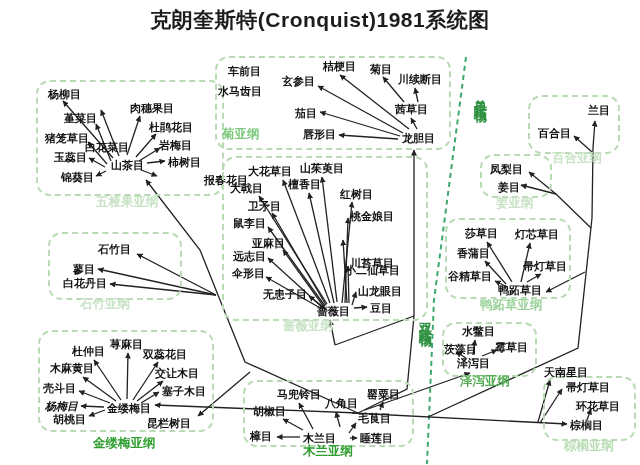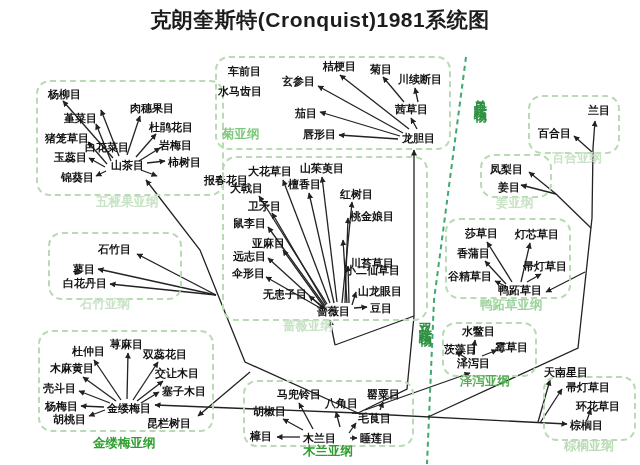--- a/index.html
+++ b/index.html
@@ -165,21 +165,21 @@
       <div class="node" style="left: 63px; top: 277px; color: rgb(20, 20, 20);">白花丹目</div>
       <div class="gbox" style="left: 38px; top: 330px; width: 172px; height: 98px; border-color: rgb(185, 218, 180);"></div>
       <div class="glabel" style="left: 93px; top: 437px; color: rgb(47, 158, 47);">金缕梅亚纲</div>
       <div class="node" style="left: 72px; top: 345px; color: rgb(20, 20, 20);">杜仲目</div>
       <div class="node" style="left: 110px; top: 338px; color: rgb(20, 20, 20);">荨麻目</div>
       <div class="node" style="left: 143px; top: 348px; color: rgb(20, 20, 20);">双蕊花目</div>
       <div class="node" style="left: 50px; top: 362px; color: rgb(20, 20, 20);">木麻黄目</div>
       <div class="node" style="left: 155px; top: 367px; color: rgb(20, 20, 20);">交让木目</div>
       <div class="node" style="left: 43px; top: 382px; color: rgb(20, 20, 20);">壳斗目</div>
       <div class="node" style="left: 162px; top: 385px; color: rgb(20, 20, 20);">塞子木目</div>
-      <div class="node" style="left: 45px; top: 400px; color: rgb(20, 20, 20);">杨梅目</div>
+      <div class="node" style="left: 45px; top: 400px; color: rgb(20, 20, 20); font-style: italic;">杨梅目</div>
       <div class="node hub" style="left: 107px; top: 402px; color: rgb(20, 20, 20);">金缕梅目</div>
       <div class="node" style="left: 53px; top: 413px; color: rgb(20, 20, 20);">胡桃目</div>
       <div class="node" style="left: 147px; top: 417px; color: rgb(20, 20, 20);">昆栏树目</div>
       <div class="gbox" style="left: 243px; top: 380px; width: 167px; height: 63px; border-color: rgb(185, 218, 180);"></div>
       <div class="glabel" style="left: 303px; top: 445px; color: rgb(47, 158, 47);">木兰亚纲</div>
       <div class="node" style="left: 277px; top: 388px; color: rgb(20, 20, 20);">马兜铃目</div>
       <div class="node" style="left: 325px; top: 397px; color: rgb(20, 20, 20);">八角目</div>
       <div class="node" style="left: 367px; top: 388px; color: rgb(20, 20, 20);">罂粟目</div>
       <div class="node" style="left: 253px; top: 405px; color: rgb(20, 20, 20);">胡椒目</div>
       <div class="node" style="left: 358px; top: 412px; color: rgb(20, 20, 20);">毛茛目</div>

